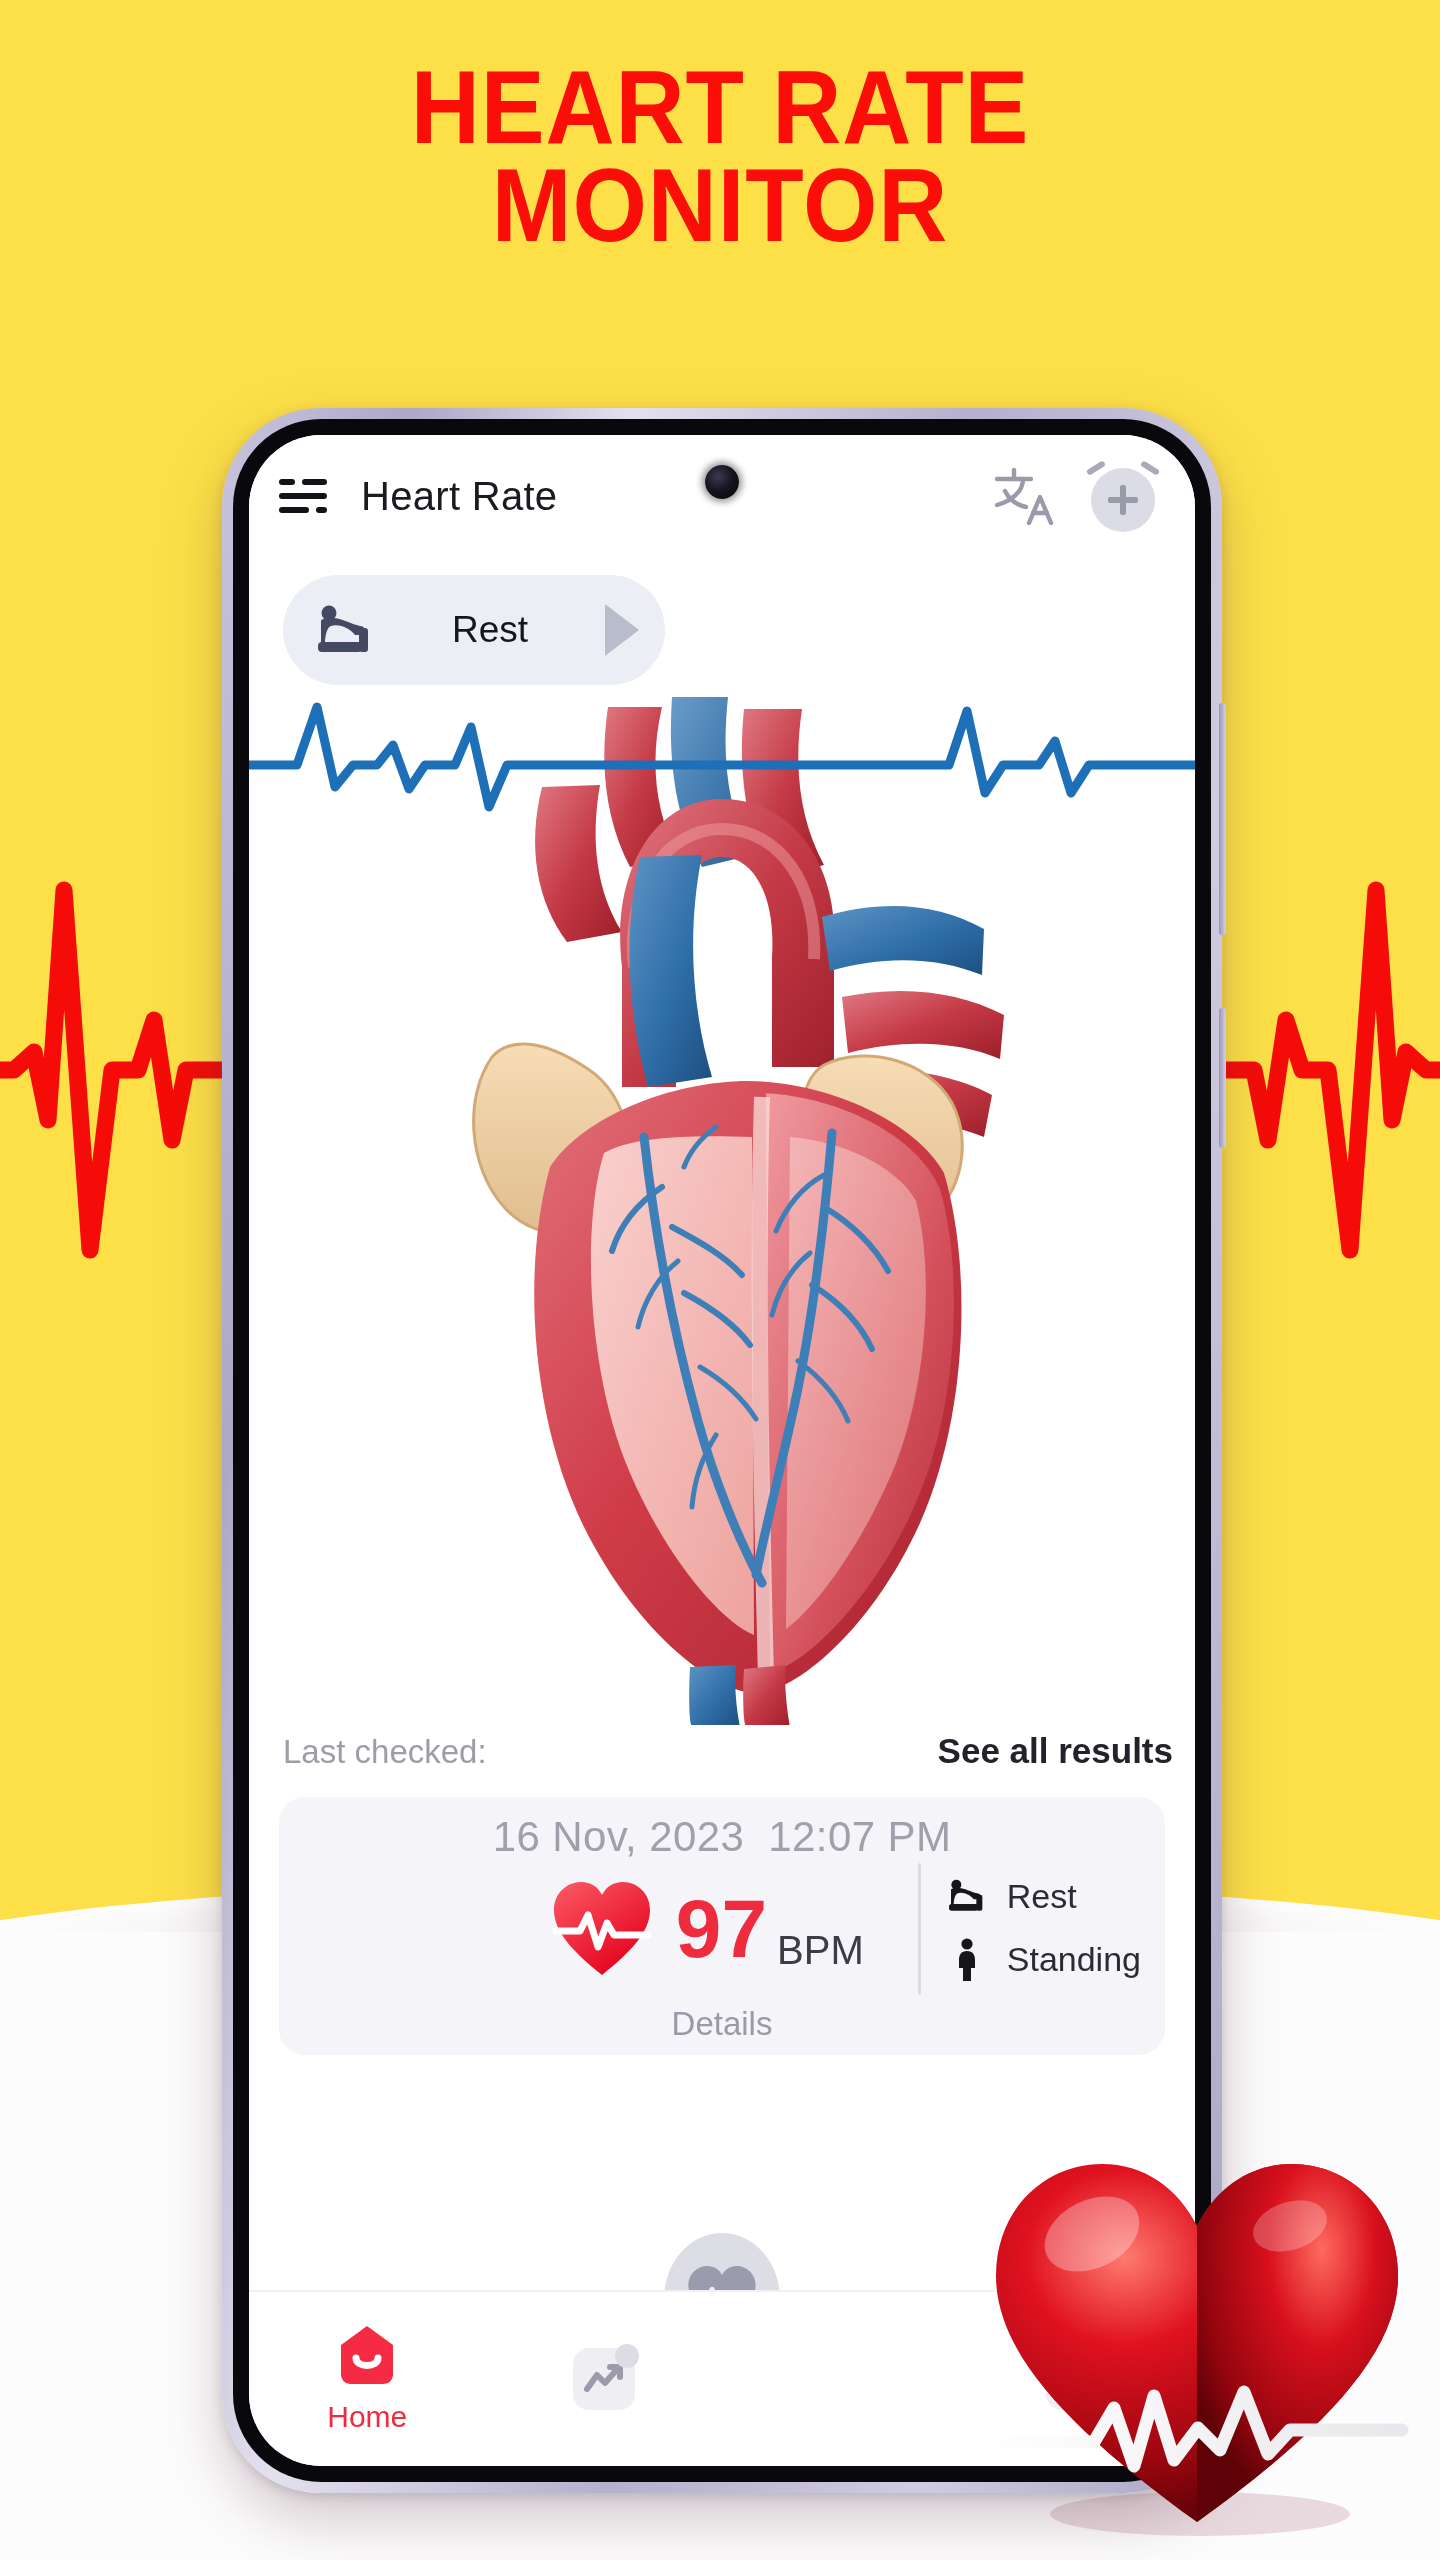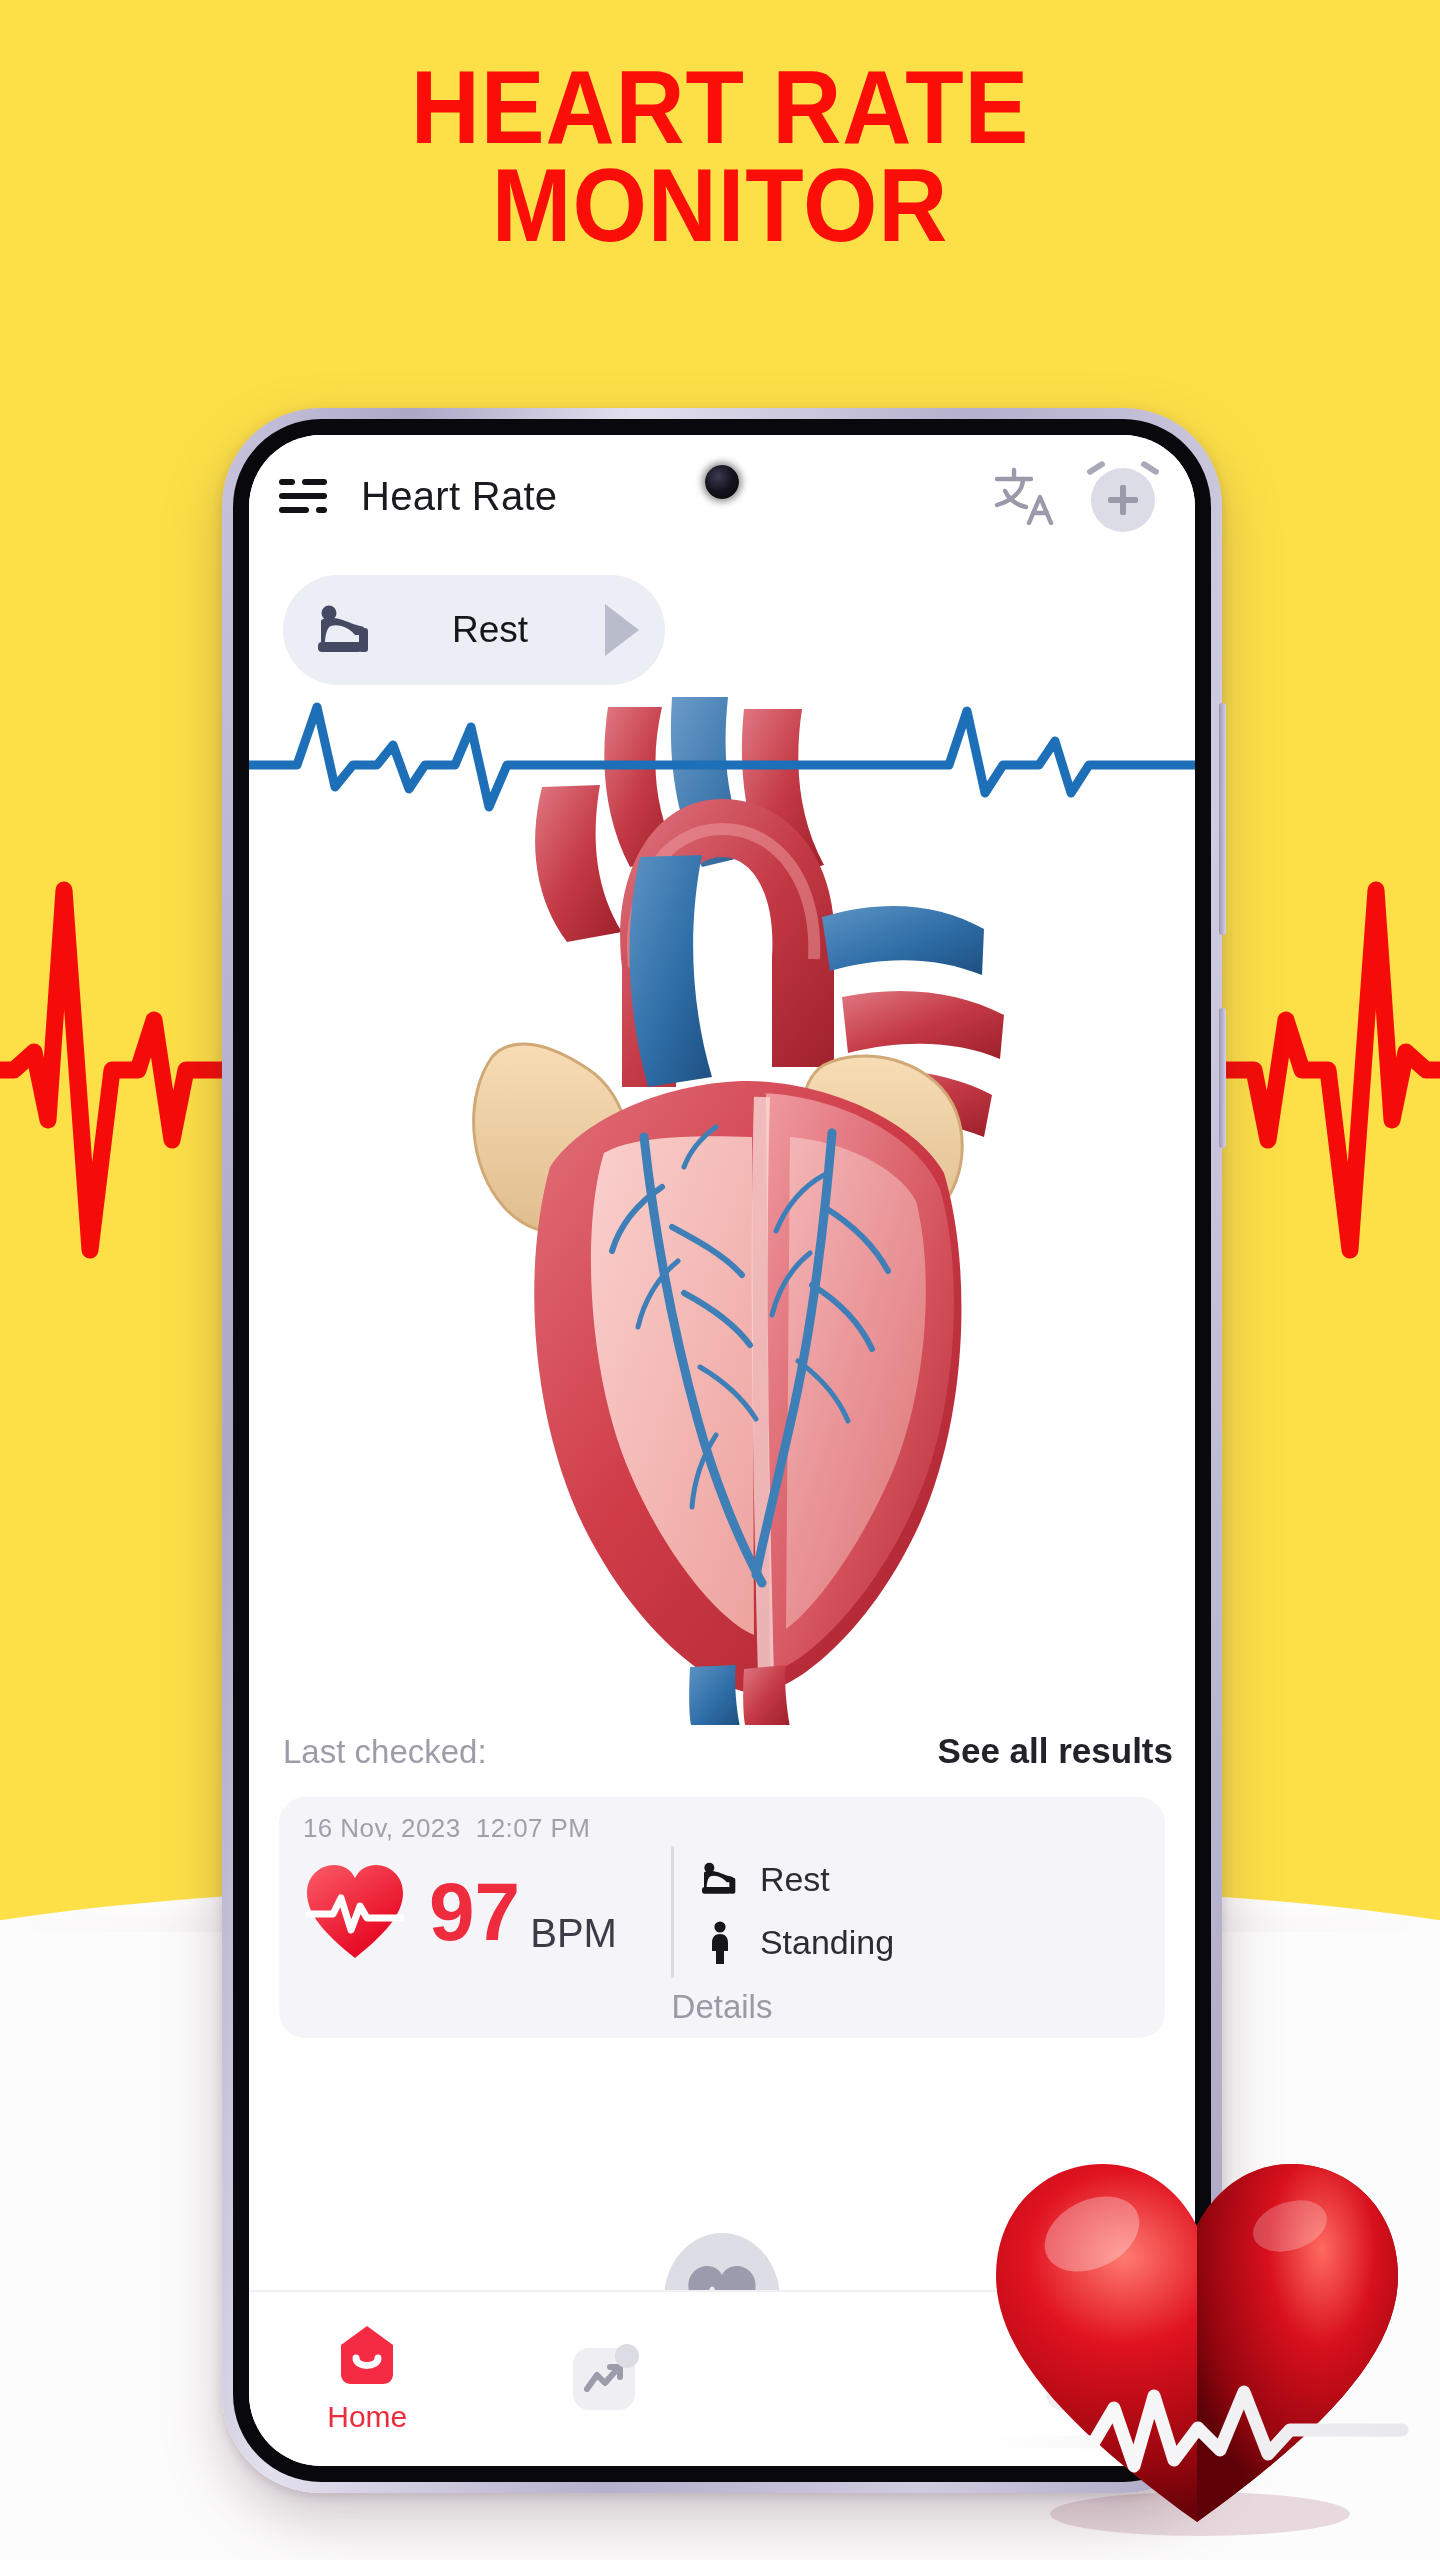--- a/index.html
+++ b/index.html
@@ -209,26 +209,26 @@
   .seeall { font-size: 35px; color: #22222a; font-weight: 700; cursor: pointer; }
 
   .result-card {
     margin: 26px 30px 0 30px;
     background: #f5f5f9;
     border-radius: 26px;
     padding: 16px 24px 12px 24px;
     position: relative;
   }
   .rc-time {
-    text-align: left;
-    font-size: 26px;
+    text-align: center;
+    font-size: 42px;
     color: #a0a0ab;
     letter-spacing: .4px;
   }
-  .rc-body { display: flex; align-items: center; margin-top: 2px; }
+  .rc-body { display: flex; align-items: center; margin-top: 2px; justify-content: flex-end; }
   .rc-bpm { display: flex; align-items: center; flex: 0 0 auto; }
   .bpm-num { font-size: 82px; font-weight: 700; color: #ef2b3e; line-height: 1; margin-left: 22px; }
   .bpm-unit { font-size: 40px; color: #3c3c46; margin-left: 10px; align-self: flex-end; padding-bottom: 6px; }
   .rc-divider { width: 3px; height: 132px; background: #dcdce4; margin: 0 26px 0 54px; border-radius: 2px; }
   .rc-states { display: flex; flex-direction: column; gap: 22px; }
   .rc-state { display: flex; align-items: center; gap: 20px; }
   .rc-state span { font-size: 34px; color: #2b2b34; }
   .rc-details { text-align: center; font-size: 33px; color: #9a9aa6; cursor: pointer; margin-top: 10px; }
 
   

